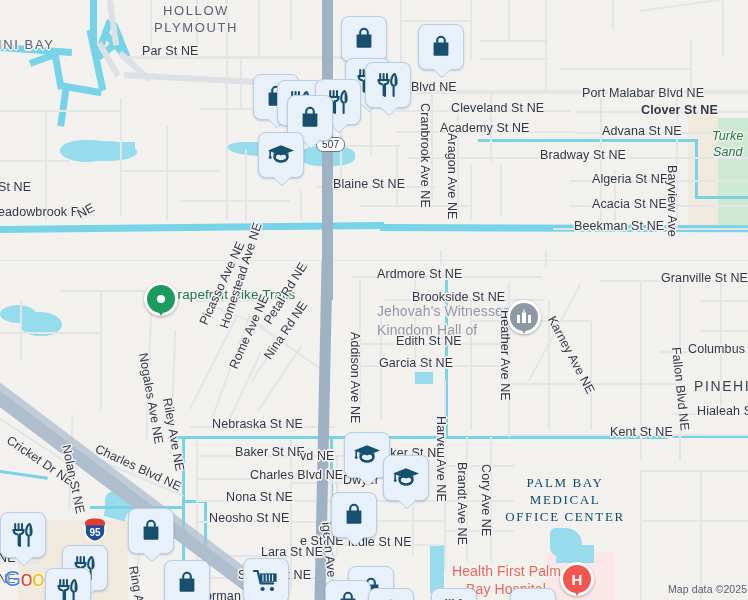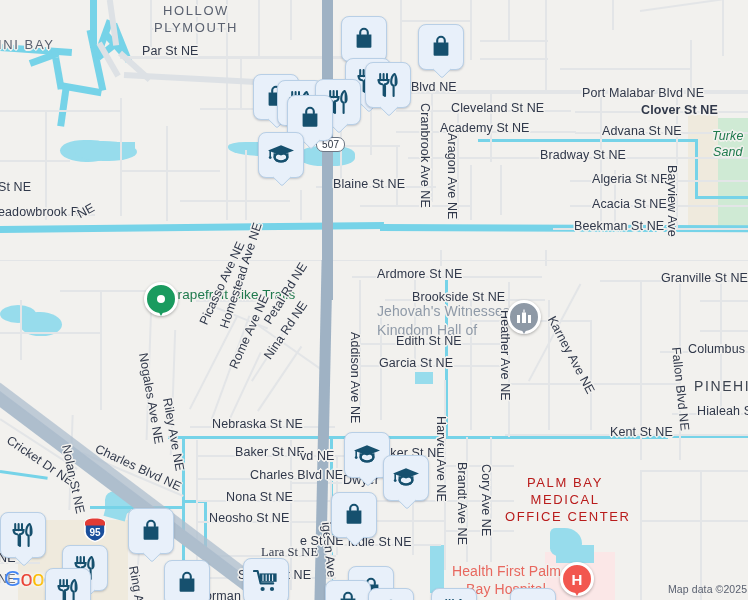--- a/index.html
+++ b/index.html
@@ -306,21 +306,21 @@
     </svg>
   </div>
 
   <div class="lbl area" style="left:136px;top:2px;width:120px;text-align:center;line-height:17px;">
     <div>HOLLOW</div>
     <div>PLYMOUTH</div>
   </div>
   <div class="lbl area" style="left:-2px;top:36px;line-height:17px;">
     <div>INI BAY</div>
   </div>
-  <div class="lbl area" style="left:505px;top:474px;width:120px;text-align:center;line-height:17px;color:#b91c1c;">
+  <div class="lbl area" style="left:505px;top:474px;width:120px;text-align:center;line-height:17px;color:#0c4a6e;font-family:Liberation Serif, serif;">
     <div>PALM BAY</div>
     <div>MEDICAL</div>
     <div>OFFICE CENTER</div>
   </div>
   <div class="lbl area" style="left:694px;top:378px;line-height:17px;font-size:14px;color:#3d4450;">
     <div>PINEHILL</div>
   </div>
 
   <div class="lbl poi" style="left:377px;top:302px;line-height:19px;">
     <div>Jehovah's Witnesses</div>
@@ -375,21 +375,21 @@
       <div class="lbl" style="left: 267px; top: 316px; transform: rotate(-58deg);">Petal Rd NE</div>
       <div class="lbl" style="left: 267px; top: 351px; transform: rotate(-56deg);">Nina Rd NE</div>
       <div class="lbl" style="left: 143px; top: 346px; transform: rotate(80deg);">Nogales Ave NE</div>
       <div class="lbl" style="left: 167px; top: 391px; transform: rotate(80deg);">Riley Ave NE</div>
       <div class="lbl" style="left: 355px; top: 325px; transform: rotate(90deg);">Addison Ave NE</div>
       <div class="lbl" style="left: 212px; top: 417px;">Nebraska St NE</div>
       <div class="lbl" style="left: 235px; top: 445px;">Baker St NE</div>
       <div class="lbl" style="left: 250px; top: 468px;">Charles Blvd NE</div>
       <div class="lbl" style="left: 226px; top: 490px;">Nona St NE</div>
       <div class="lbl" style="left: 209px; top: 511px;">Neosho St NE</div>
-      <div class="lbl" style="left: 261px; top: 545px; font-family: Liberation Serif, serif;">Lara St NE</div>
+      <div class="lbl" style="left: 261px; top: 545px;">Lara St NE</div>
       <div class="lbl" style="left: 278px; top: 568px;">St NE</div>
       <div class="lbl" style="left: 238px; top: 568px;">Su</div>
       <div class="lbl" style="left: 205px; top: 589px;">orman S</div>
       <div class="lbl" style="left: 8px; top: 432px; transform: rotate(34deg);">Cricket Dr NE</div>
       <div class="lbl" style="left: 66px; top: 438px; transform: rotate(78deg);">Nolan St NE</div>
       <div class="lbl" style="left: 96px; top: 441px; transform: rotate(25deg);">Charles Blvd NE</div>
       <div class="lbl" style="left: 133px; top: 559px; transform: rotate(80deg);">Ring Ave</div>
       <div class="lbl" style="left: 379px; top: 446px;">arker St NE</div>
       <div class="lbl" style="left: 343px; top: 473px;">Dwyer</div>
       <div class="lbl" style="left: 300px; top: 449px;">vd NE</div>

